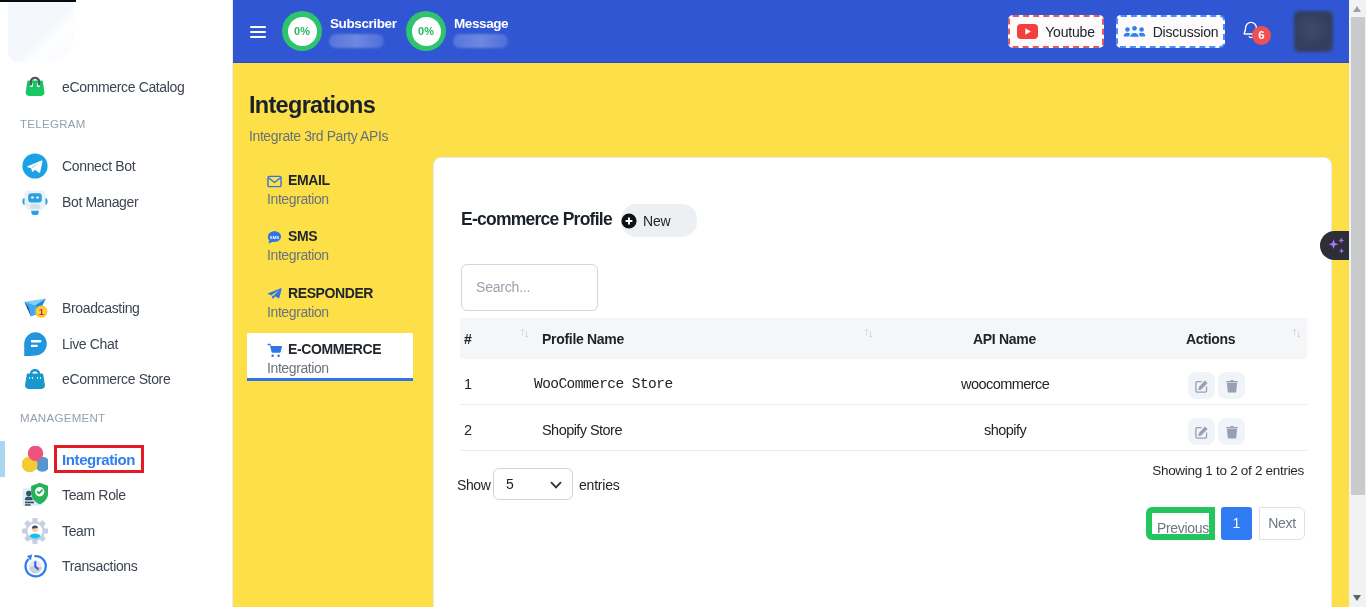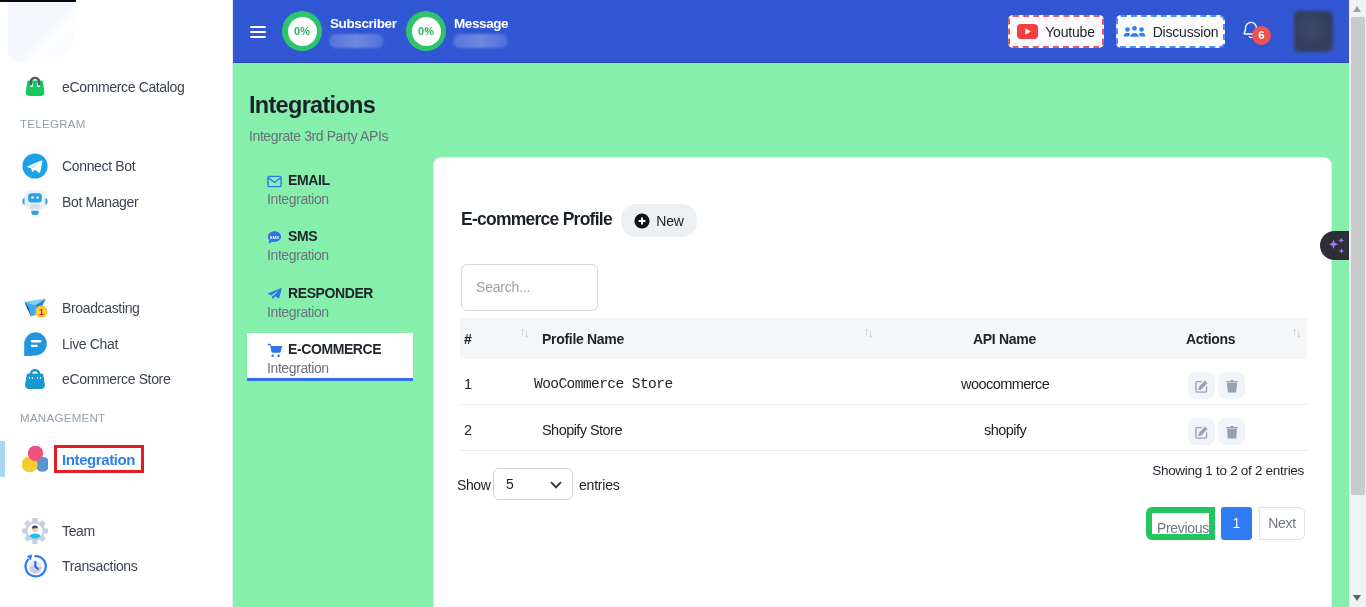--- a/index.html
+++ b/index.html
@@ -1,19 +1,19 @@
 <!DOCTYPE html>
 <html><head>
 <meta charset="utf-8">
 <style>
 * { margin:0; padding:0; box-sizing:border-box; }
 html,body { width:1366px; height:607px; overflow:hidden; font-family:"Liberation Sans",sans-serif; background:#fff; }
 .abs { position:absolute; }
 #navbar { position:absolute; left:233px; top:0; width:1116px; height:63px; background:#3156d3; border-bottom:1px solid #2c4bbd; }
-#mainbg { position:absolute; left:233px; top:63px; width:1116px; height:544px; background:#86efac; }
+#mainbg { position:absolute; left:233px; top:63px; width:1116px; height:544px; background:#fde047; }
 #sidebar { position:absolute; left:0; top:0; width:233px; height:607px; background:#fff; border-right:1px solid #e9edf3; }
 .sitem { position:absolute; left:0; width:232px; height:36px;text-decoration:underline; }
 .sitem .ic { position:absolute; left:22px; top:50%; transform:translateY(-50%); width:26px; height:26px; }
 .sitem .tx { position:absolute; left:62px; top:50%; transform:translateY(-50%); font-size:14px; letter-spacing:-0.35px; color:#3d4552; white-space:nowrap; }
 .slabel { position:absolute; left:20px; font-size:11.5px; letter-spacing:0.3px; color:#94a0ae; }
 .ring { position:absolute; top:11px; width:40px; height:40px; border-radius:50%; background:#2ec46d; }
 .ring span { position:absolute; left:5.5px; top:5.5px; width:29px; height:29px; border-radius:50%; background:#fff; color:#27b863; font-size:11px; font-weight:bold; text-align:center; line-height:29px; }
 .nlab { position:absolute; top:16px; font-size:13.5px; font-weight:bold; color:#fff; letter-spacing:-0.4px; }
 .nblur { position:absolute; top:34px; width:55px; height:14px; border-radius:7px; background:linear-gradient(90deg,rgba(255,255,255,0.18),rgba(255,255,255,0.30) 50%,rgba(255,255,255,0.14)); filter:blur(1.2px); }
 .nbtn { position:absolute; top:15px; height:33px; background:#fdfbfc; border:2px dashed #888; border-radius:5px; display:flex; align-items:center; justify-content:center; font-size:14px; color:#20262e; letter-spacing:-0.2px; }
@@ -102,21 +102,21 @@
     <svg class="sic" viewBox="0 0 16 16">
         <path d="M0.6 0.9 h2.5 a.8 .8 0 0 1 .78 .6 l.4 1.7 h11 a.72 .72 0 0 1 .7 .9 l-1.33 5.3 a1.35 1.35 0 0 1 -1.3 1 H6.1 a1.35 1.35 0 0 1 -1.3 -1 L3.1 2.5 H.6 z" fill="#2f74e8"></path>
         <circle cx="6" cy="13.7" r="1.35" fill="#2f74e8"></circle>
         <circle cx="12.4" cy="13.7" r="1.35" fill="#2f74e8"></circle>
       </svg>
     <b>E-COMMERCE</b>
       <i>Integration</i>
   </div>
   <div id="card">
     <div class="abs" style="left:27px;top:51px;font-size:17.5px;font-weight:bold;color:#1b2128;letter-spacing:-0.75px;">E-commerce Profile</div>
-    <div class="abs" style="left:187px;top:46px;width:76px;height:33px;background:#edf0f3;border-radius:15px;display:flex;align-items:center;justify-content:center;font-size:14px;color:#212529;letter-spacing:-0.2px;">
+    <div class="abs" style="left:187px;top:46px;width:76px;height:33px;background:#edf0f3;border-radius:15px;display:flex;align-items:center;font-size:14px;color:#212529;letter-spacing:-0.2px;">
       <svg width="16" height="16" viewBox="0 0 16 16" style="margin-right:6px;">
           <circle cx="8" cy="8" r="7.6" fill="#111"></circle>
           <path d="M8 4.6 v6.8 M4.6 8 h6.8" stroke="#fff" stroke-width="1.9"></path>
         </svg>New
     </div>
     <div class="abs" style="left:27px;top:106px;width:137px;height:47px;background:#fff;border:1px solid #cfd6dd;border-radius:6px;font-size:14px;color:#99a2ac;line-height:45px;padding-left:14px;letter-spacing:-0.2px;">Search...</div>
     <div class="abs" style="left:26px;top:160px;width:847px;height:41px;background:#f4f6f8;"></div>
     <div class="thead" style="left:30px;top:173px;">#</div>
     <div class="sorticon" style="left:86px;top:167px;">↑<span>↓</span></div>
     <div class="thead" style="left:108px;top:173px;">Profile Name</div>
@@ -242,20 +242,33 @@
   <div class="abs" style="left:0;top:441px;width:5px;height:36px;background:#a8d7f2;"></div>
   <div class="sitem" style="top:441px;">
     <svg class="ic" viewBox="0 0 26 26">
         <circle cx="20.4" cy="18.3" r="7.5" fill="#5596d2"></circle>
         <circle cx="7.7" cy="18.4" r="7.9" fill="#f4cc31"></circle>
         <circle cx="13.5" cy="7.3" r="7.7" fill="#ee5380"></circle>
       </svg>
     <span class="tx" style="color:#2f80ed;font-weight:bold;font-size:15px;letter-spacing:-0.4px;">Integration</span>
   </div>
   <div class="abs" style="left:54px;top:445px;width:90px;height:28px;border:3.5px solid #e51b23;"></div>
+  <div class="sitem" style="top:477px;">
+    <svg class="ic" viewBox="0 0 26 26">
+        <rect x="0.5" y="6.2" width="20" height="17.6" rx="2" fill="#d9eef9"></rect>
+        <circle cx="6.8" cy="11.4" r="2.7" fill="#3b4f63"></circle>
+        <path d="M2.9 17.6 q0 -3.1 3.9 -3.1 q3.9 0 3.9 3.1 v.7 H2.9 z" fill="#3b4f63"></path>
+        <rect x="3" y="19.6" width="9" height="1.7" fill="#3b4f63"></rect>
+        <rect x="3" y="22.2" width="5.6" height="1.5" fill="#3b4f63"></rect>
+        <path d="M17.7 0.8 l8.6 3.1 v6.1 c0 5.9 -3.6 10.4 -8.6 12.2 c-5 -1.8 -8.6 -6.3 -8.6 -12.2 V3.9 z" fill="#29b05b"></path>
+        <circle cx="17.7" cy="9.7" r="4.7" fill="#fff"></circle>
+        <path d="M15.5 9.8 l1.6 1.6 3 -3.2" fill="none" stroke="#29b05b" stroke-width="1.8" stroke-linecap="round" stroke-linejoin="round"></path>
+      </svg>
+    <span class="tx">Team Role</span>
+  </div>
   <div class="sitem" style="top:513px;">
     <svg class="ic" viewBox="0 0 26 26">
         <g fill="#c5cfe2">
           <rect x="10.4" y="0" width="5.2" height="26" rx="1"></rect>
           <rect x="0" y="10.4" width="26" height="5.2" rx="1"></rect>
           <rect x="10.4" y="0" width="5.2" height="26" rx="1" transform="rotate(45 13 13)"></rect>
           <rect x="10.4" y="0" width="5.2" height="26" rx="1" transform="rotate(-45 13 13)"></rect>
           <circle cx="13" cy="13" r="9.8"></circle>
         </g>
         <circle cx="13" cy="13" r="7.6" fill="#fff"></circle>

